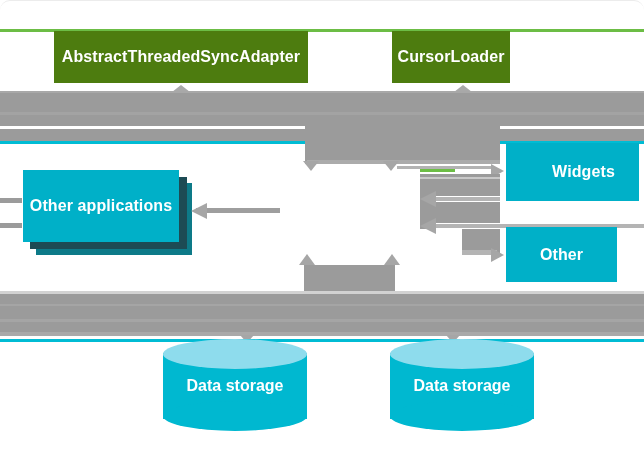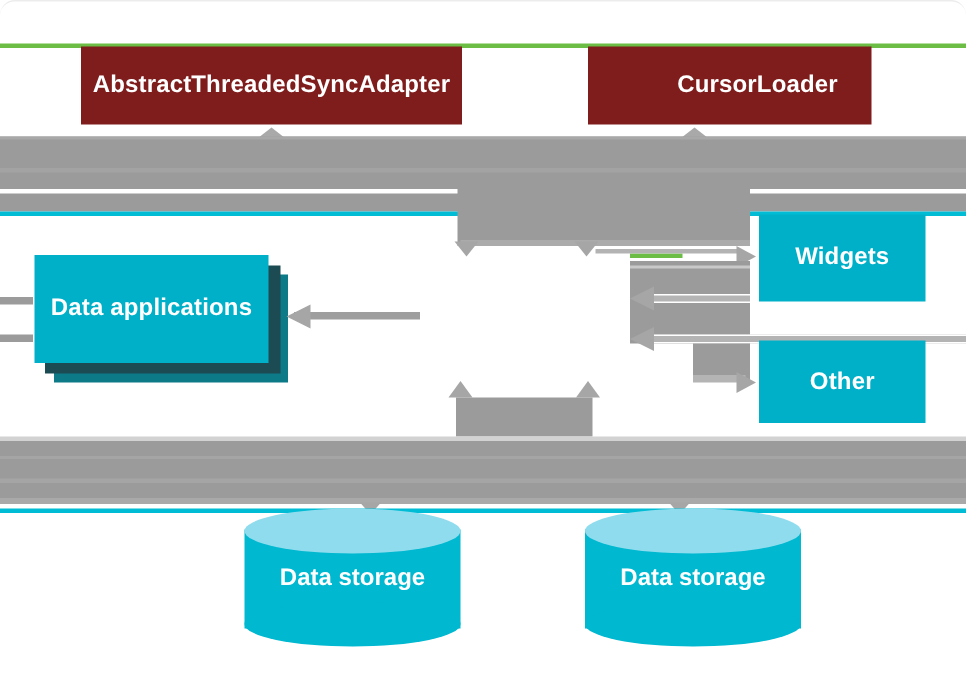--- a/index.html
+++ b/index.html
@@ -8,21 +8,21 @@
     overflow:hidden;box-sizing:border-box;
     border-top:1px solid #ececec;border-radius:10px 10px 0 0;
     font-family:"Liberation Sans", sans-serif;
   }
   .abs{position:absolute;}
   .node{
     display:flex;align-items:center;justify-content:center;
     color:#ffffff;font-size:16px;font-weight:600;letter-spacing:.1px;
     white-space:nowrap;
   }
-  .green{background:#7f1d1d;}
+  .green{background:#4d7c0f;}
   .cyan{background:#00b0c8;}
   .band{background:#9b9b9b;}
   
   .tri{width:0;height:0;}
   .tri-up{border-left:9px solid transparent;border-right:9px solid transparent;border-bottom:7px solid #a9a9a9;}
   .tri-up-big{border-left:8px solid transparent;border-right:8px solid transparent;border-bottom:11px solid #a6a6a6;}
   .tri-down{border-left:8px solid transparent;border-right:8px solid transparent;border-top:10px solid #a6a6a6;}
   .tri-down-sm{border-left:7px solid transparent;border-right:7px solid transparent;border-top:8px solid #a6a6a6;}
   .tri-left{border-top:8px solid transparent;border-bottom:8px solid transparent;border-right:16px solid #a6a6a6;}
   .tri-right{border-top:7px solid transparent;border-bottom:7px solid transparent;border-left:13px solid #a6a6a6;}
@@ -36,21 +36,21 @@
 </head>
 <body>
 
 <div id="stage">
 
   <div class="abs" style="left:0;top:28px;width:644px;height:3px;background:#6cbd45;"></div>
 
   <div class="abs node green" style="left:54px;top:30px;width:254px;height:52px;">
     <span>AbstractThreadedSyncAdapter</span>
   </div>
-  <div class="abs node green" style="left:392px;top:30px;width:152px;height:52px;padding-left:37px;">
+  <div class="abs node green" style="left:392px;top:30px;width:118px;height:52px;">
     <span>CursorLoader</span>
   </div>
 
   <div class="abs tri tri-up" style="left:172px;top:84px;"></div>
   <div class="abs tri tri-up" style="left:454px;top:84px;"></div>
 
   <div class="abs band" style="left:0;top:90px;width:644px;height:35px;"></div>
   <div class="abs" style="left:0;top:90px;width:644px;height:2px;background:#a8a8a8;"></div>
   <div class="abs" style="left:0;top:111px;width:644px;height:3px;background:#a3a3a3;"></div>
 
@@ -74,31 +74,31 @@
   <div class="abs shaft" style="left:435px;top:195px;width:65px;height:6px;"></div>
   <div class="abs shaft" style="left:435px;top:222px;width:209px;height:6px;"></div>
   <div class="abs tri tri-left" style="left:420px;top:190px;"></div>
   <div class="abs tri tri-left" style="left:420px;top:217px;"></div>
 
   <div class="abs band" style="left:462px;top:228px;width:38px;height:25px;"></div>
   <div class="abs" style="left:462px;top:249px;width:35px;height:5px;background:#b4b4b4;"></div>
   <div class="abs tri tri-right" style="left:491px;top:247px;"></div>
 
 
-  <div class="abs node cyan" style="left:506px;top:142px;width:111px;height:58px;">
+  <div class="abs node cyan" style="left:506px;top:142px;width:111px;height:58px;padding-left:22px;">
     <span>Widgets</span>
   </div>
   <div class="abs node cyan" style="left:506px;top:226px;width:111px;height:55px;">
     <span>Other</span>
   </div>
 
   <div class="abs" style="left:36px;top:182px;width:156px;height:72px;background:#0d7a88;"></div>
   <div class="abs" style="left:30px;top:176px;width:157px;height:72px;background:#1d4b54;"></div>
   <div class="abs node cyan" style="left:23px;top:169px;width:156px;height:72px;">
-    <span>Data applications</span>
+    <span>Other applications</span>
   </div>
 
   <div class="abs" style="left:0;top:197px;width:22px;height:5px;background:#9b9b9b;"></div>
   <div class="abs" style="left:0;top:222px;width:22px;height:5px;background:#9b9b9b;"></div>
 
   <div class="abs" style="left:196px;top:207px;width:84px;height:5px;background:#9e9e9e;"></div>
   <div class="abs tri tri-left" style="left:191px;top:202px;"></div>
 
   <div class="abs tri tri-up-big" style="left:299px;top:253px;"></div>
   <div class="abs tri tri-up-big" style="left:384px;top:253px;"></div>

